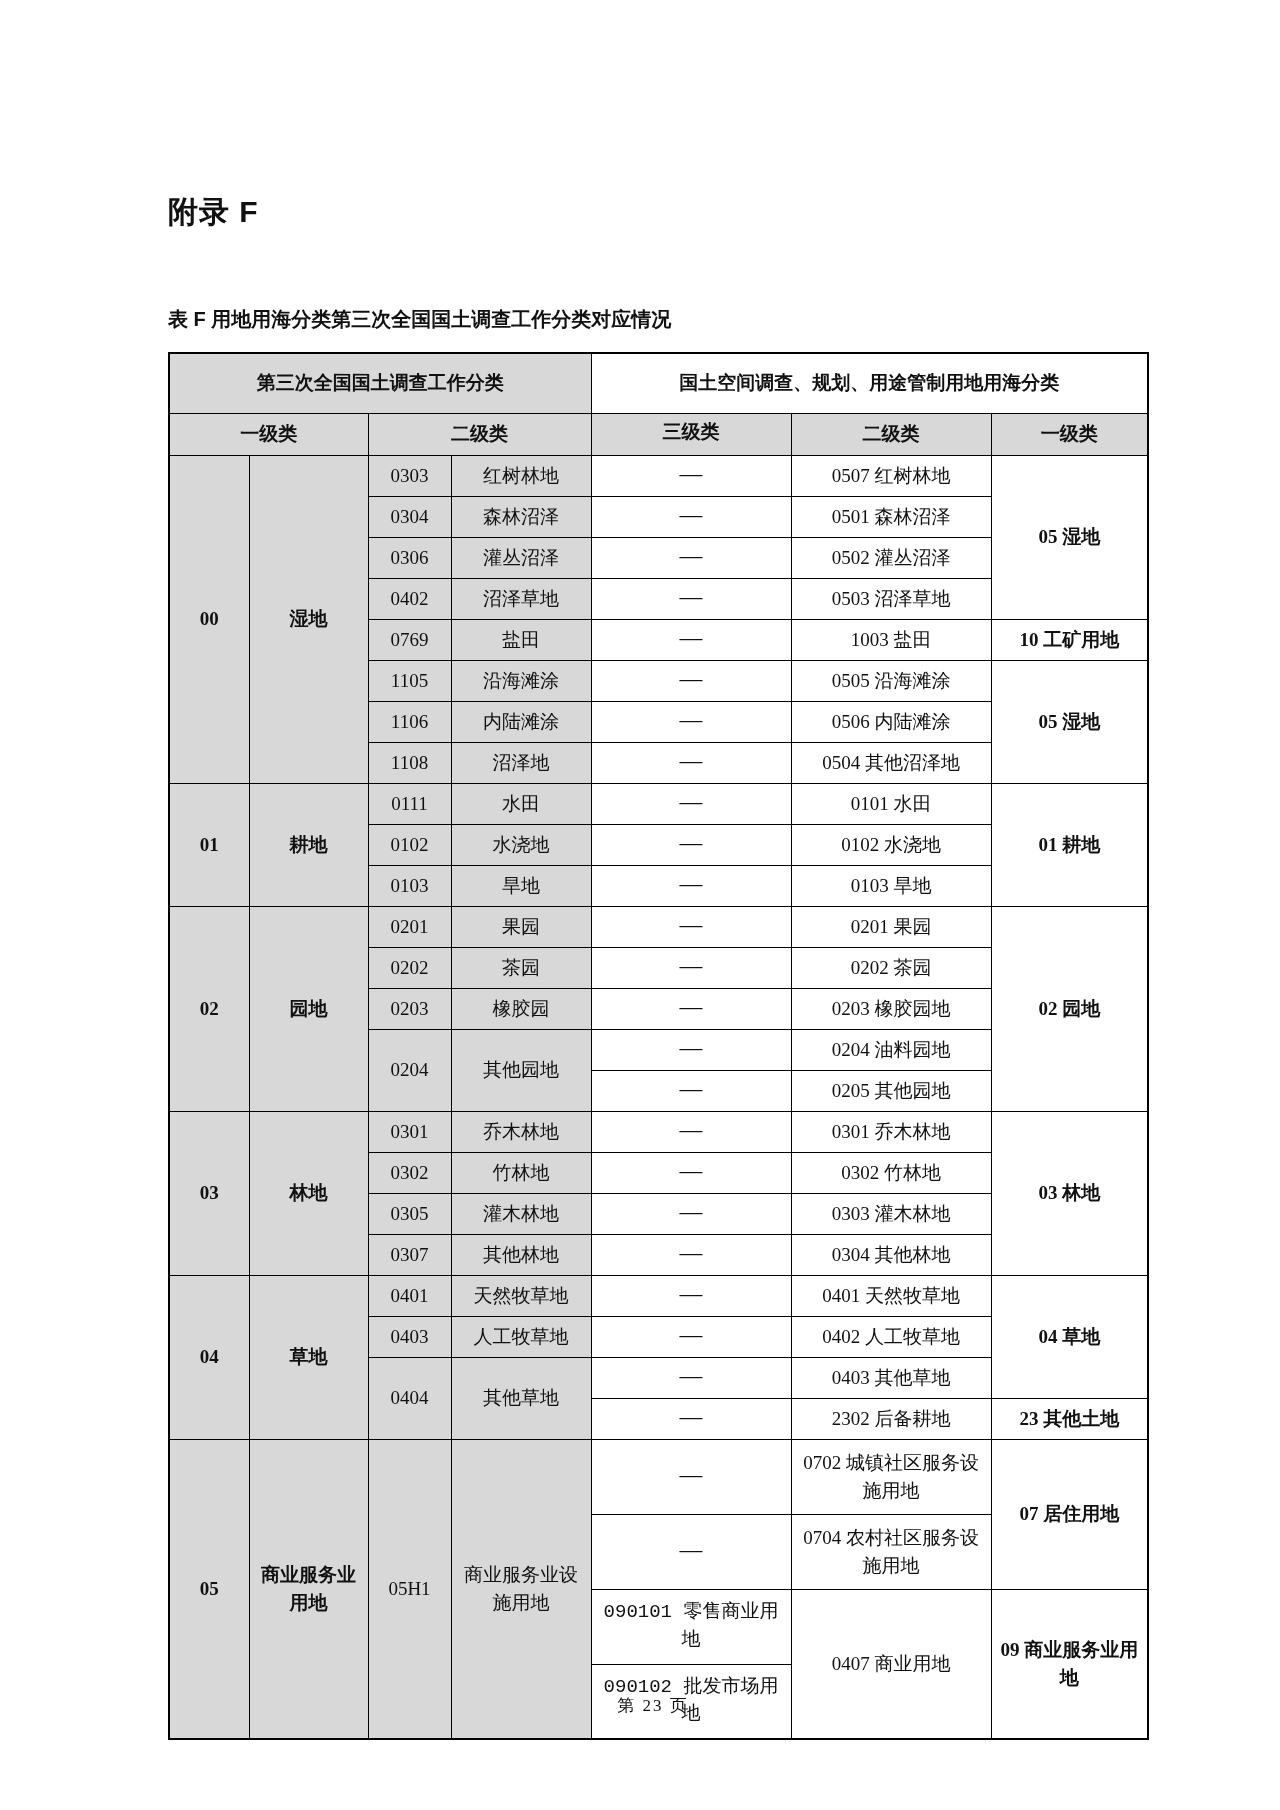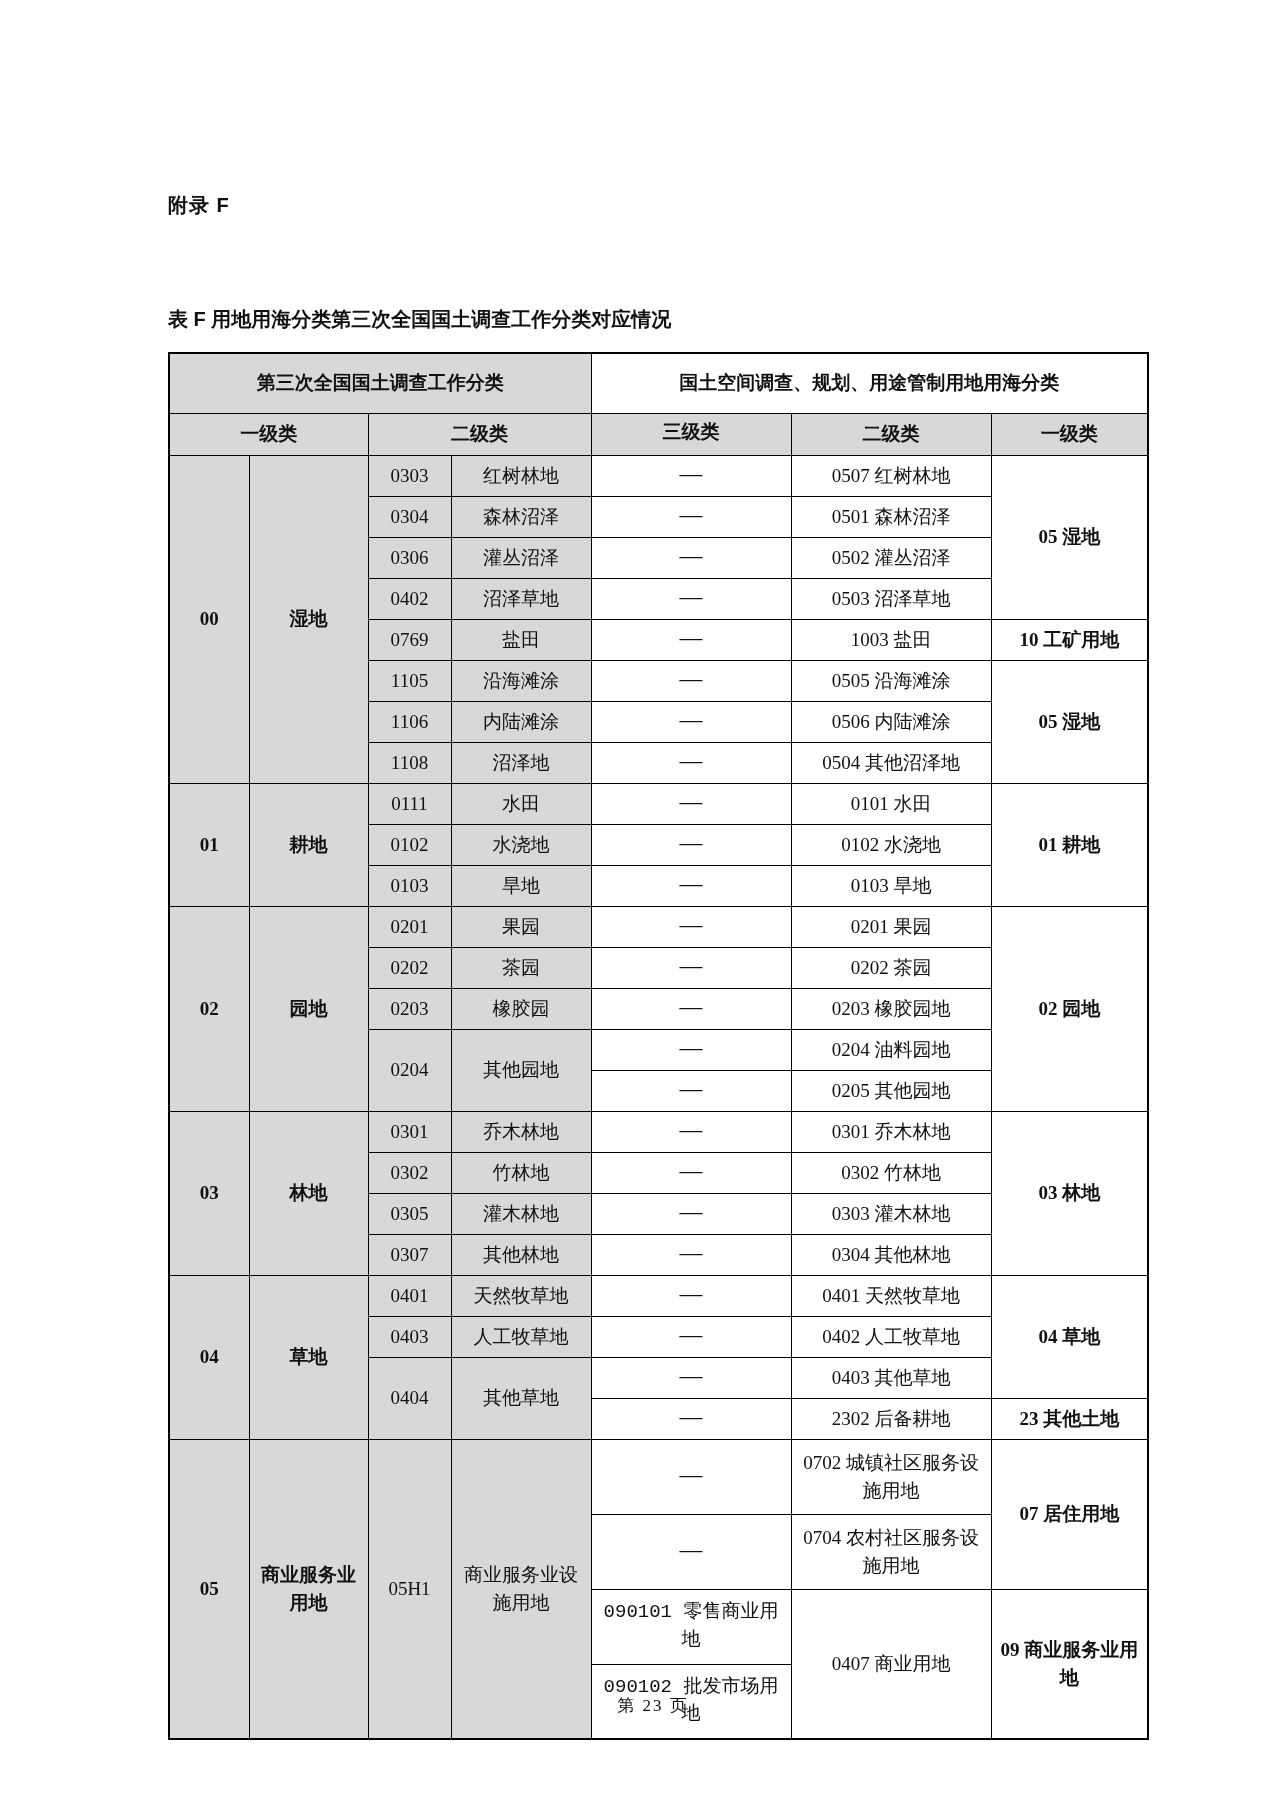--- a/index.html
+++ b/index.html
@@ -12,21 +12,21 @@
     width: 1280px;
     height: 1810px;
     font-family: "Liberation Serif", "DejaVu Serif", serif;
     color: #111;
   }
   .appendix-title {
     position: absolute;
     left: 168px;
     top: 192px;
     font-family: "Liberation Sans", "DejaVu Sans", sans-serif;
-    font-size: 20px;
+    font-size: 30px;
     font-weight: bold;
     letter-spacing: 1px;
   }
   .table-caption {
     position: absolute;
     left: 168px;
     top: 306px;
     width: 979px;
     text-align: left;
     font-family: "Liberation Sans", "DejaVu Sans", sans-serif;

